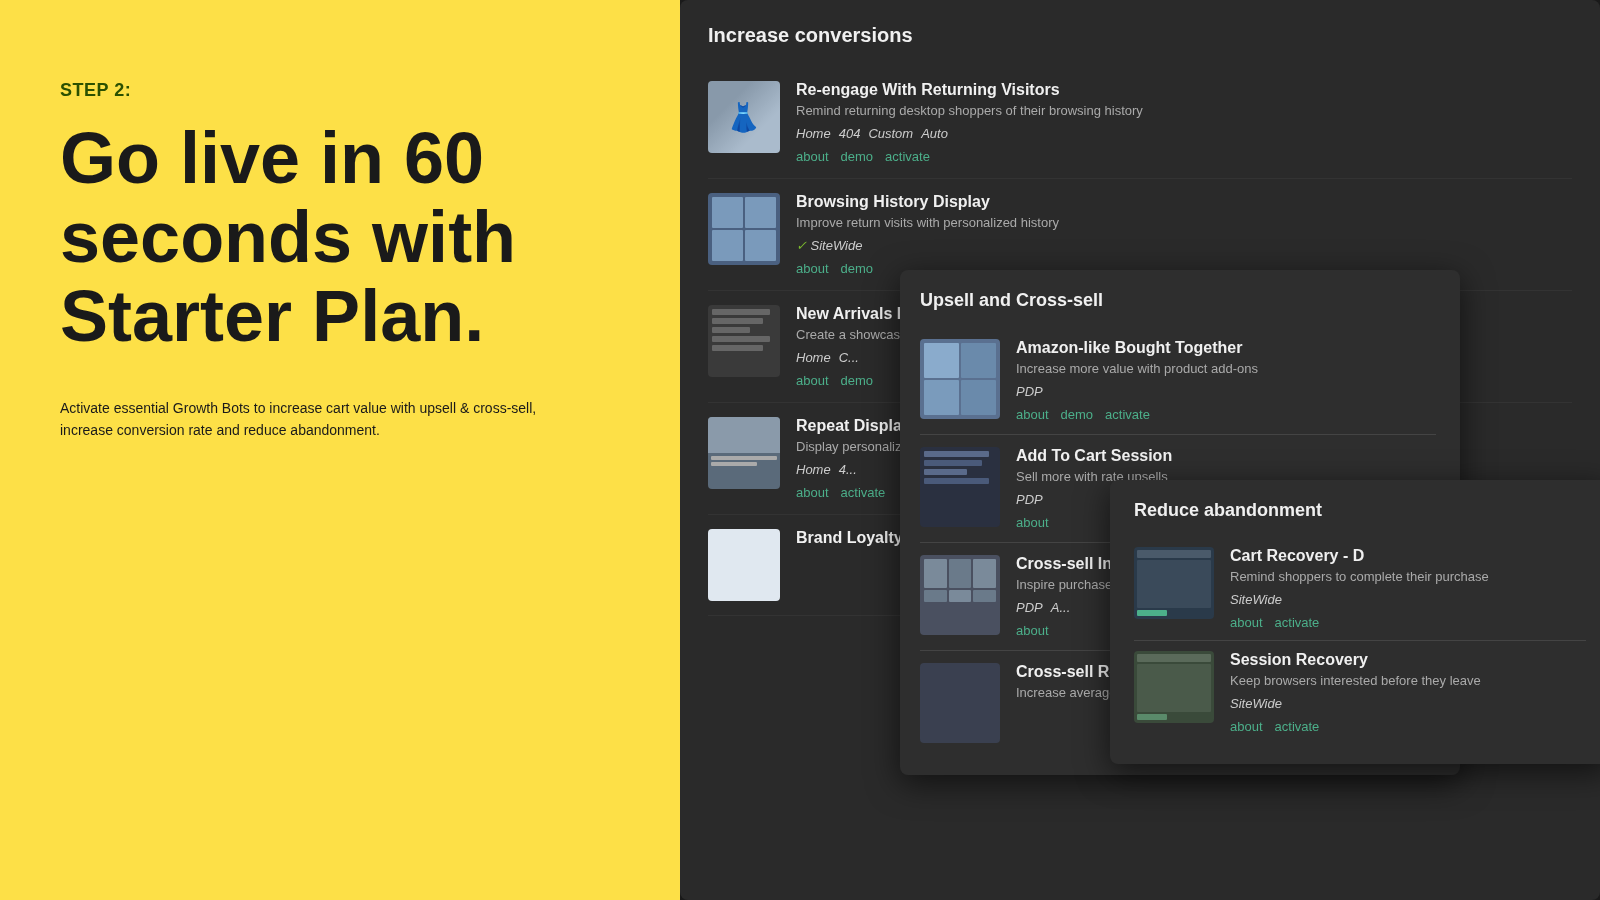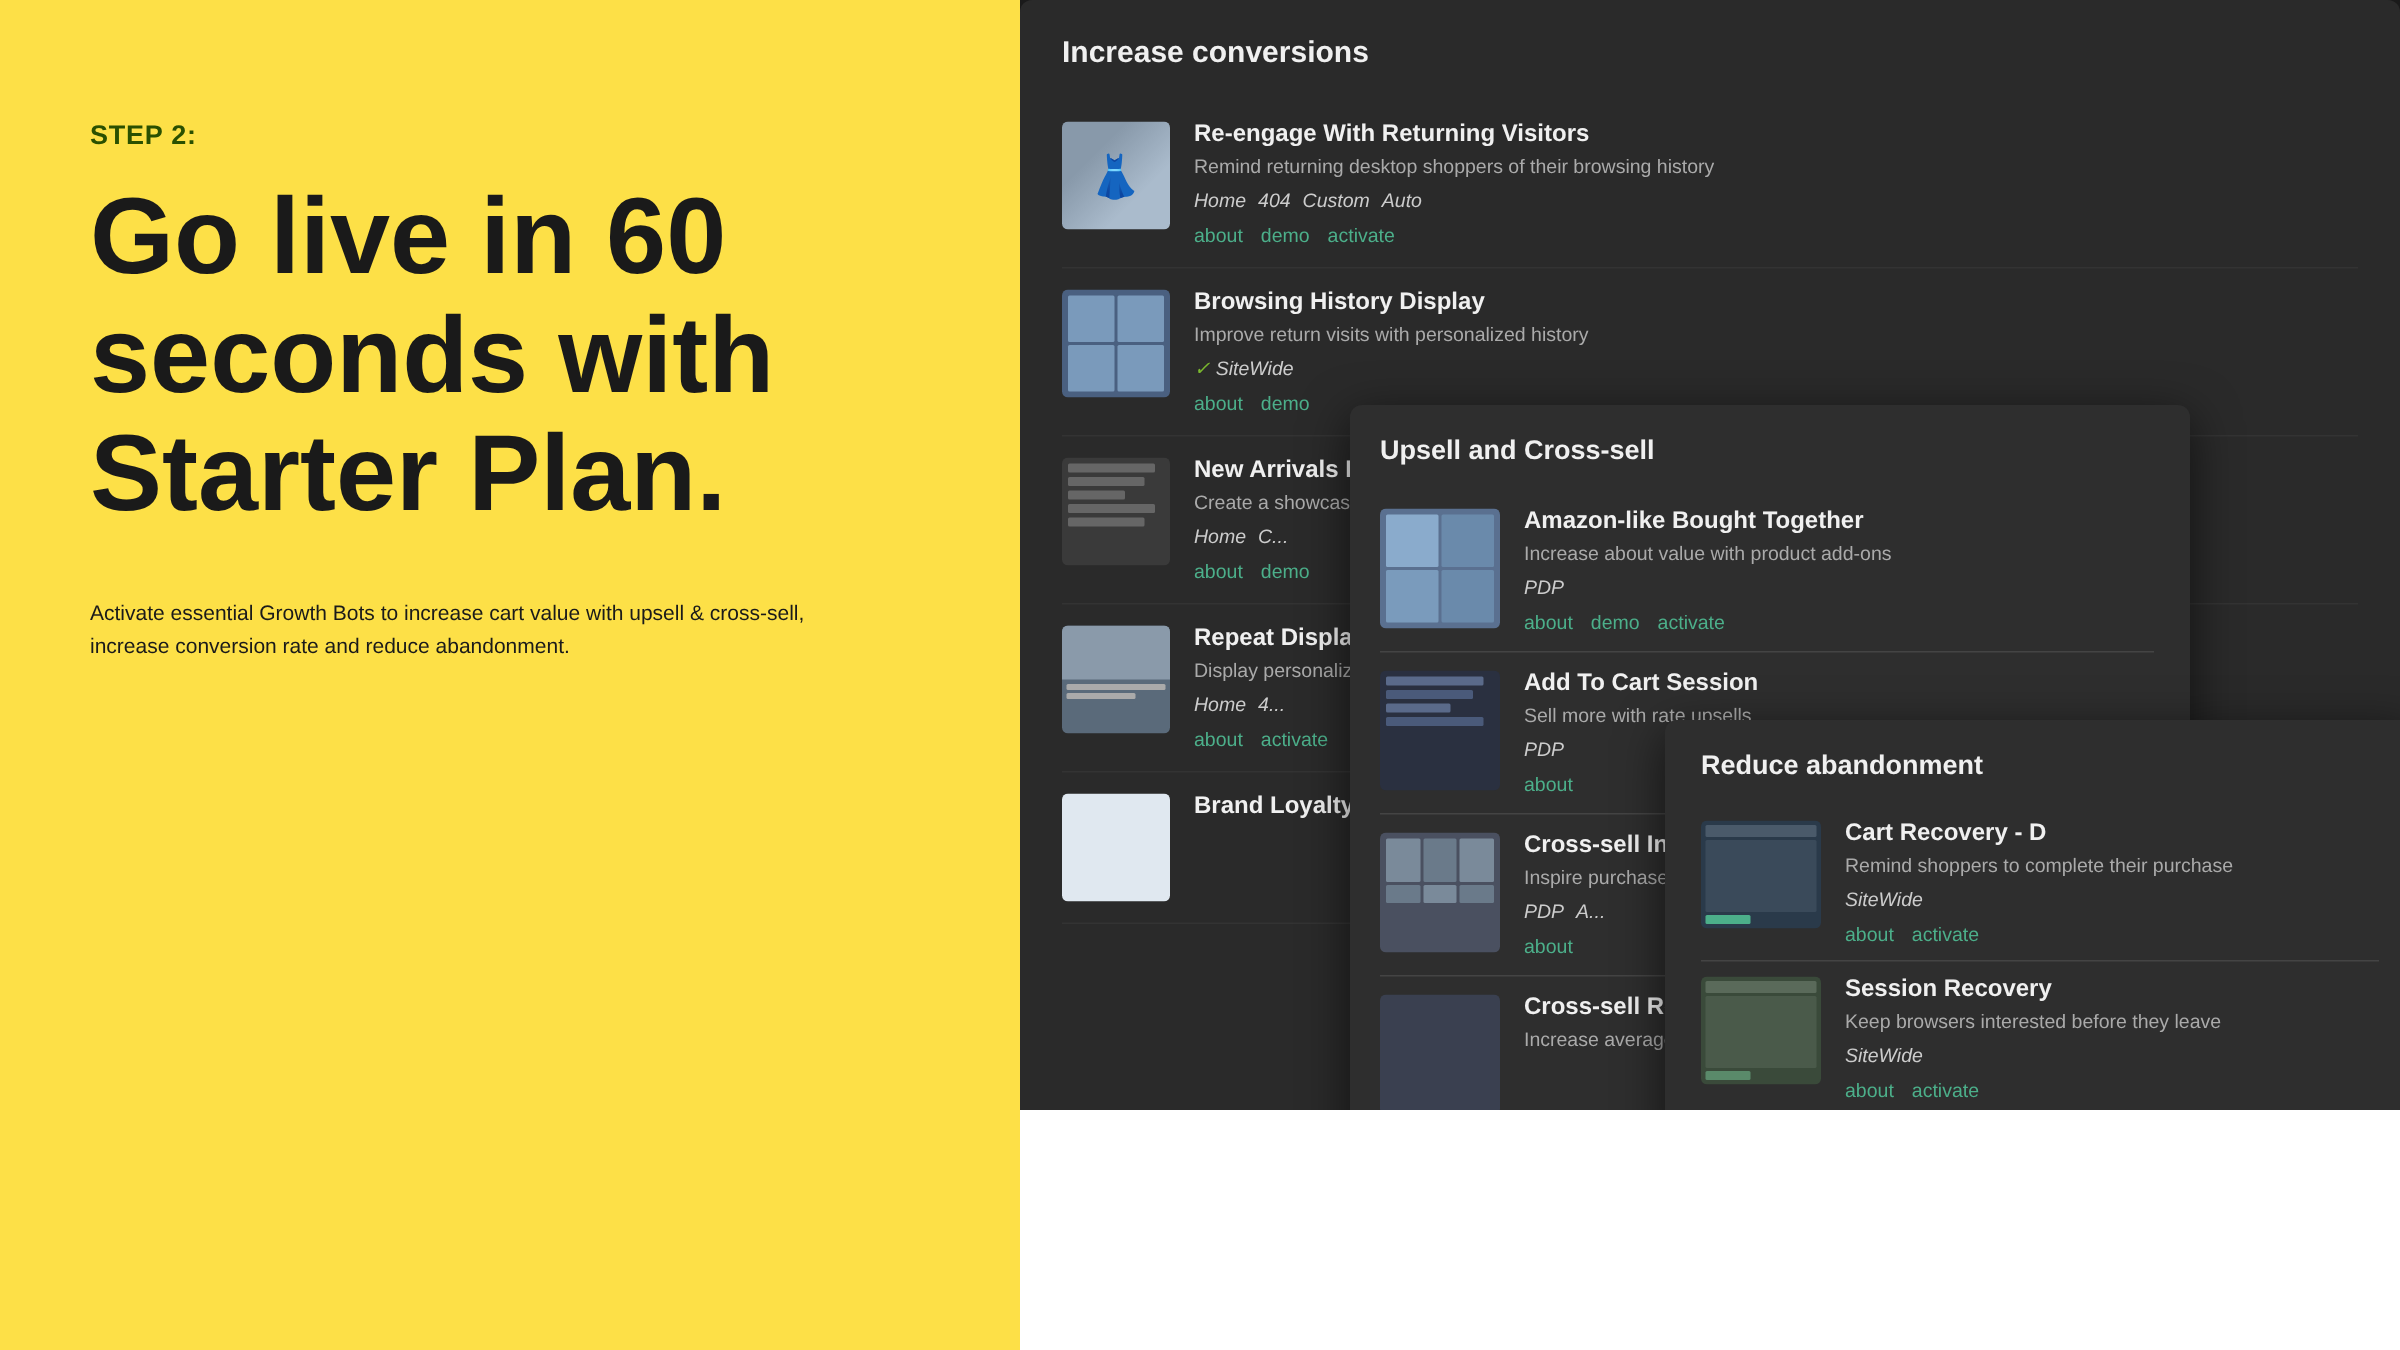--- a/index.html
+++ b/index.html
@@ -40,21 +40,21 @@
       font-size: 14px;
       color: #1a1a1a;
       line-height: 1.6;
       max-width: 520px;
     }
 
     
     .right-panel {
       flex: 1;
       background: #1a1a1a;
-      height: 740px;
+      height: 900px;
       overflow: hidden;
       position: relative;
     }
 
     
     .main-card {
       background: #2a2a2a;
       border-radius: 8px;
       padding: 24px 28px;
       height: 900px;
@@ -411,21 +411,21 @@
         <div class="overlay-thumb">
           <div class="thumb-layout" style="background:#5a7090;">
             <div class="thumb-cell" style="background:#8aabcc;"></div>
             <div class="thumb-cell" style="background:#6a8aab;"></div>
             <div class="thumb-cell" style="background:#7a9bbc;"></div>
             <div class="thumb-cell" style="background:#6a8aab;"></div>
           </div>
         </div>
         <div class="bot-info">
           <div class="bot-name">Amazon-like Bought Together</div>
-          <div class="bot-desc">Increase about value with product add-ons</div>
+          <div class="bot-desc">Increase more value with product add-ons</div>
           <div class="bot-tags">
             <span class="tag">PDP</span>
           </div>
           <div class="bot-actions">
             <a class="action-link">about</a>
             <a class="action-link">demo</a>
             <a class="action-link">activate</a>
           </div>
         </div>
       </div>

